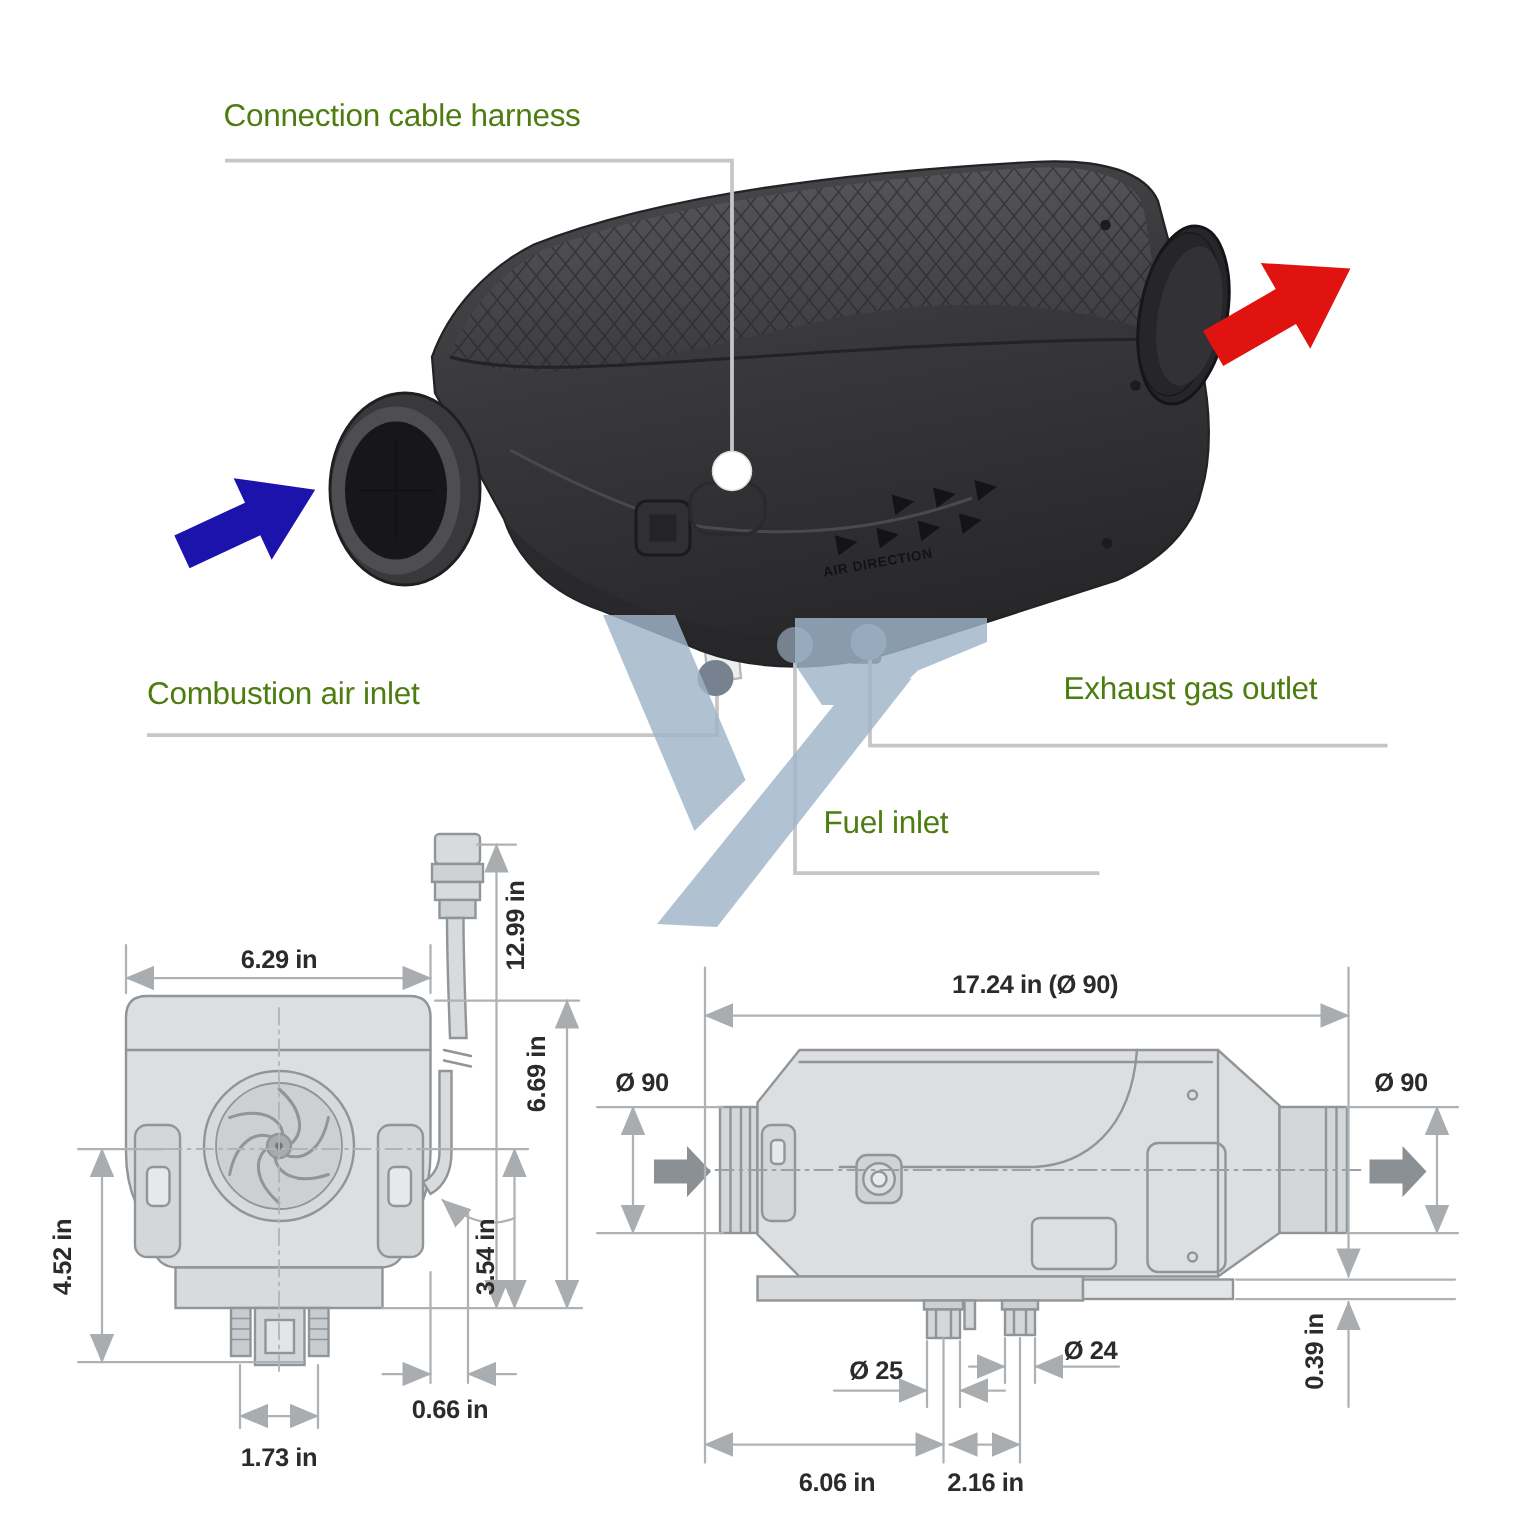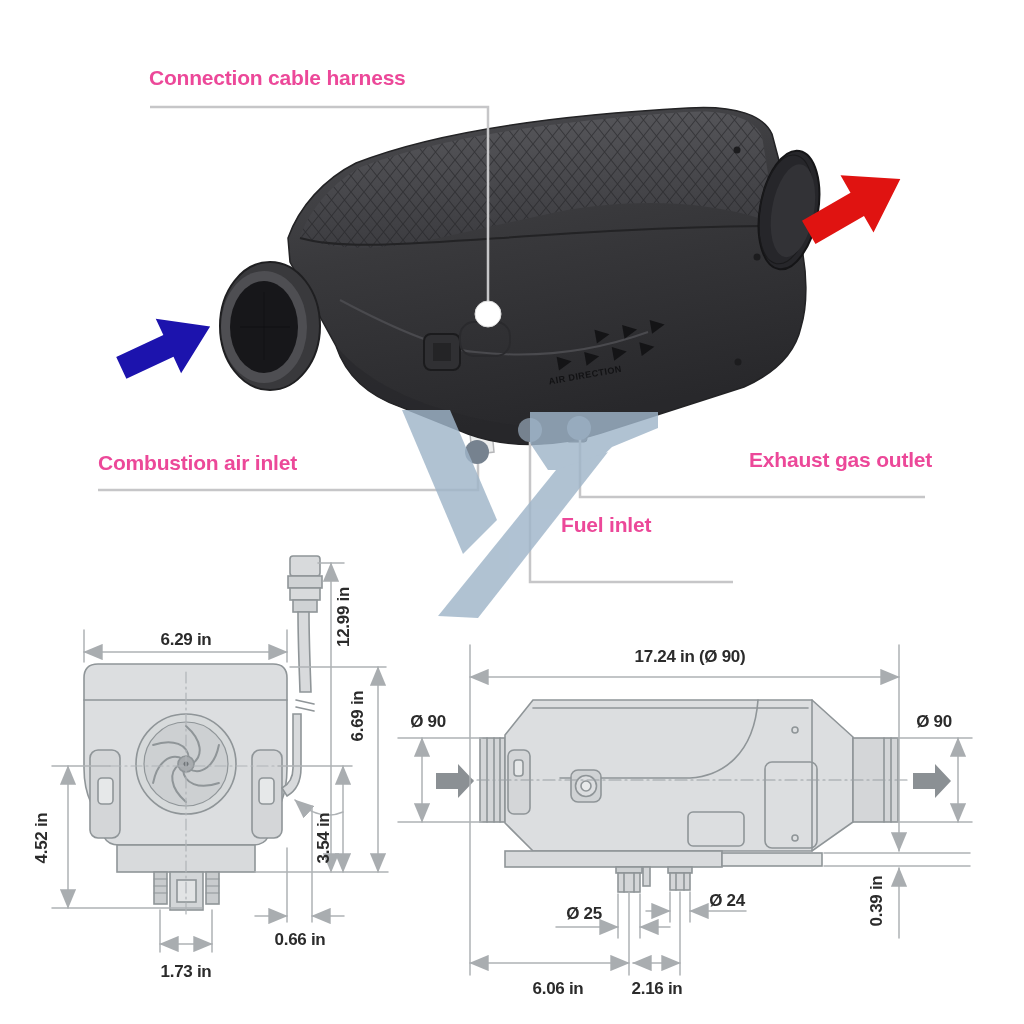--- a/index.html
+++ b/index.html
@@ -1,19 +1,19 @@
 <!DOCTYPE html>
 <html><head>
 <meta charset="utf-8">
 <style>
   html,body{margin:0;padding:0;background:#ffffff;}
   .stage{position:relative;width:1024px;height:1024px;background:#ffffff;overflow:hidden;
          font-family:"Liberation Sans",sans-serif;}
   .layer{position:absolute;left:0;top:0;width:1024px;height:1024px;}
-  .callout{position:absolute;font-weight:700;font-size:21px;color:#ec4899;
+  .callout{position:absolute;font-weight:400;font-size:21px;color:#4d7c0f;
            letter-spacing:-0.2px;white-space:nowrap;line-height:1.1;}
   .dim{font-family:"Liberation Sans",sans-serif;font-weight:700;font-size:17px;
        fill:#2b2b2b;letter-spacing:-0.3px;}
   .mark{font-family:"Liberation Sans",sans-serif;font-weight:700;fill:#121214;}
 </style>
 </head>
 <body>
 
 <div class="stage">
 
@@ -270,16 +270,16 @@
     <text x="584" y="919" text-anchor="middle" class="dim">Ø 25</text>
     <text x="727" y="906" text-anchor="middle" class="dim">Ø 24</text>
     <text x="882" y="901" text-anchor="middle" class="dim" transform="rotate(-90 882 901)">0.39 in</text>
     <text x="558" y="994" text-anchor="middle" class="dim">6.06 in</text>
     <text x="657" y="994" text-anchor="middle" class="dim">2.16 in</text>
   </g>
 </svg>
 
 <div class="callout" style="left:149px;top:66px;">Connection cable harness</div>
 <div class="callout" style="left:98px;top:451px;">Combustion air inlet</div>
-<div class="callout" style="left:749px;top:448px;">Exhaust gas outlet</div>
-<div class="callout" style="left:549px;top:513px;margin-left:12px;">Fuel inlet</div>
+<div class="callout" style="left:709px;top:448px;">Exhaust gas outlet</div>
+<div class="callout" style="left:549px;top:537px;">Fuel inlet</div>
 
 </div>
 
 </body></html>

